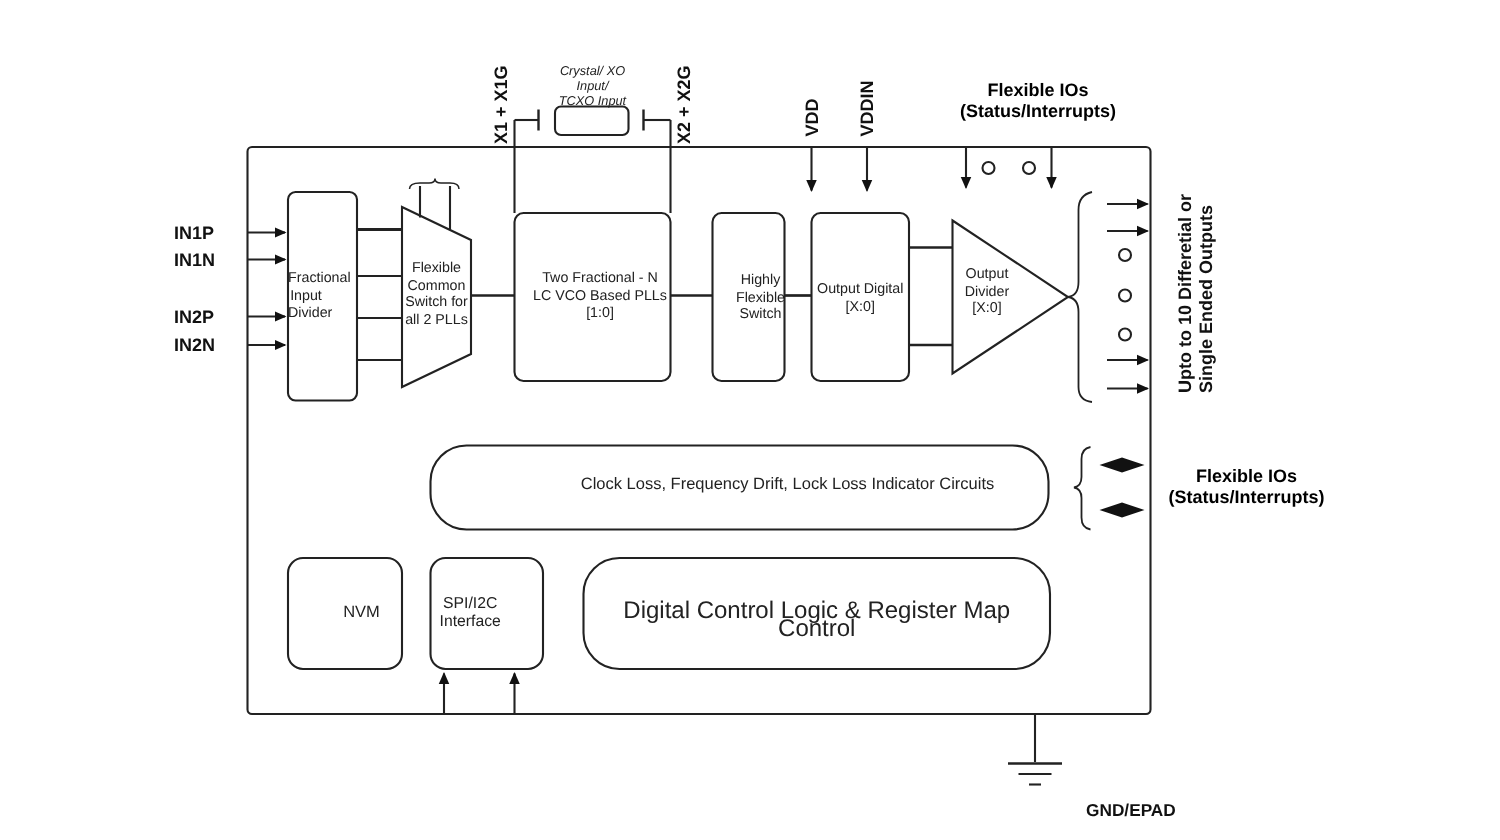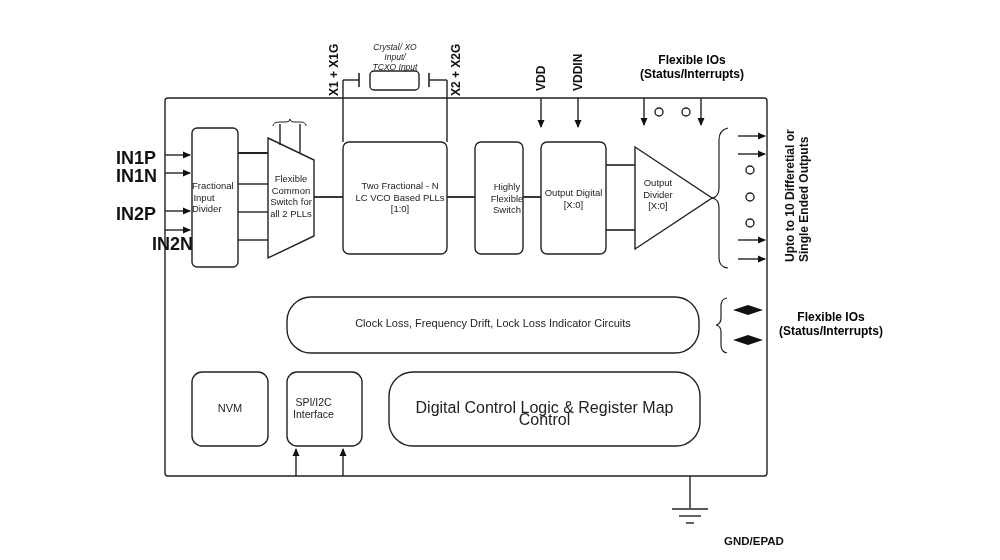--- a/index.html
+++ b/index.html
@@ -1,19 +1,19 @@
 <!DOCTYPE html>
 <html><head>
 <meta charset="utf-8">
 <style>
   html,body{margin:0;padding:0;background:#ffffff;}
   body{width:1000px;height:560px;position:relative;overflow:hidden;font-family:"Liberation Sans","DejaVu Sans",sans-serif;color:#1a1a1a;}
   svg{position:absolute;left:0;top:0;}
   .lbl{position:absolute;font-size:9.5px;text-align:center;line-height:11.5px;color:#222;}
-  .pin{position:absolute;font-weight:bold;font-size:18px;color:#111;}
+  .pin{position:absolute;font-weight:bold;font-size:12px;color:#111;}
   .vpin{position:absolute;font-weight:bold;font-size:12px;color:#111;transform:rotate(-90deg);transform-origin:left top;white-space:nowrap;}
   .io{position:absolute;font-weight:bold;font-size:12px;text-align:center;line-height:14px;color:#000000;}
   .small-it{position:absolute;font-style:italic;font-size:8.5px;text-align:center;line-height:10px;color:#222;}
 </style>
 </head>
 <body>
 
 <svg width="1000" height="560" viewBox="0 0 1000 560">
   <defs>
     <marker id="ah" markerWidth="8" markerHeight="8" refX="7" refY="4" orient="auto" markerUnits="userSpaceOnUse">
@@ -114,21 +114,21 @@
 <div class="vpin" style="left:534px;top:91px;">VDD</div>
 <div class="vpin" style="left:571px;top:91px;">VDDIN</div>
 <div class="io" style="left:624px;top:53px;width:136px;">
   <div>Flexible IOs</div>
   <div>(Status/Interrupts)</div>
 </div>
 
 <div class="pin" style="left:116px;top:148px;">IN1P</div>
 <div class="pin" style="left:116px;top:166px;">IN1N</div>
 <div class="pin" style="left:116px;top:204px;text-align:right;">IN2P</div>
-<div class="pin" style="left:116px;top:234px;margin-left:36px;">IN2N</div>
+<div class="pin" style="left:116px;top:223px;">IN2N</div>
 
 <div class="lbl" style="left:192px;top:180px;width:24px;">
   <div>Fractional</div>
     <div>Input</div>
     <div>Divider</div>
 </div>
 <div class="lbl" style="left:266px;top:173px;width:50px;">
   <div>Flexible</div>
     <div>Common</div>
     <div>Switch for</div>
@@ -146,22 +146,22 @@
 </div>
 <div class="lbl" style="left:538px;top:187px;width:71px;">
   <div>Output Digital</div>
     <div>[X:0]</div>
 </div>
 <div class="lbl" style="left:633px;top:177px;width:50px;">
   <div>Output</div>
     <div>Divider</div>
     <div>[X:0]</div>
 </div>
-<div class="lbl" style="left:287px;top:318px;width:412px;font-size:11px;">Clock Loss, Frequency Drift, Lock Loss Indicator Circuits</div>
-<div class="lbl" style="left:192px;top:403px;width:76px;font-size:11px;">NVM</div>
+<div class="lbl" style="left:287px;top:318px;width:412px;font-size:11px;padding-left:32px;">Clock Loss, Frequency Drift, Lock Loss Indicator Circuits</div>
+<div class="lbl" style="left:192px;top:403px;width:76px;font-size:11px;padding-left:11px;">NVM</div>
 <div class="lbl" style="left:287px;top:396px;width:53px;font-size:10.5px;line-height:12px;">
   <div>SPI/I2C</div>
     <div>Interface</div>
 </div>
 <div class="lbl" style="left:389px;top:402px;width:311px;font-size:16px;">Digital Control Logic &amp; Register Map Control</div>
 
 <div class="vpin" style="left:783px;top:262px;line-height:14px;">
   <div>Upto to 10 Differetial or</div>
     <div>Single Ended  Outputs</div>
 </div>

